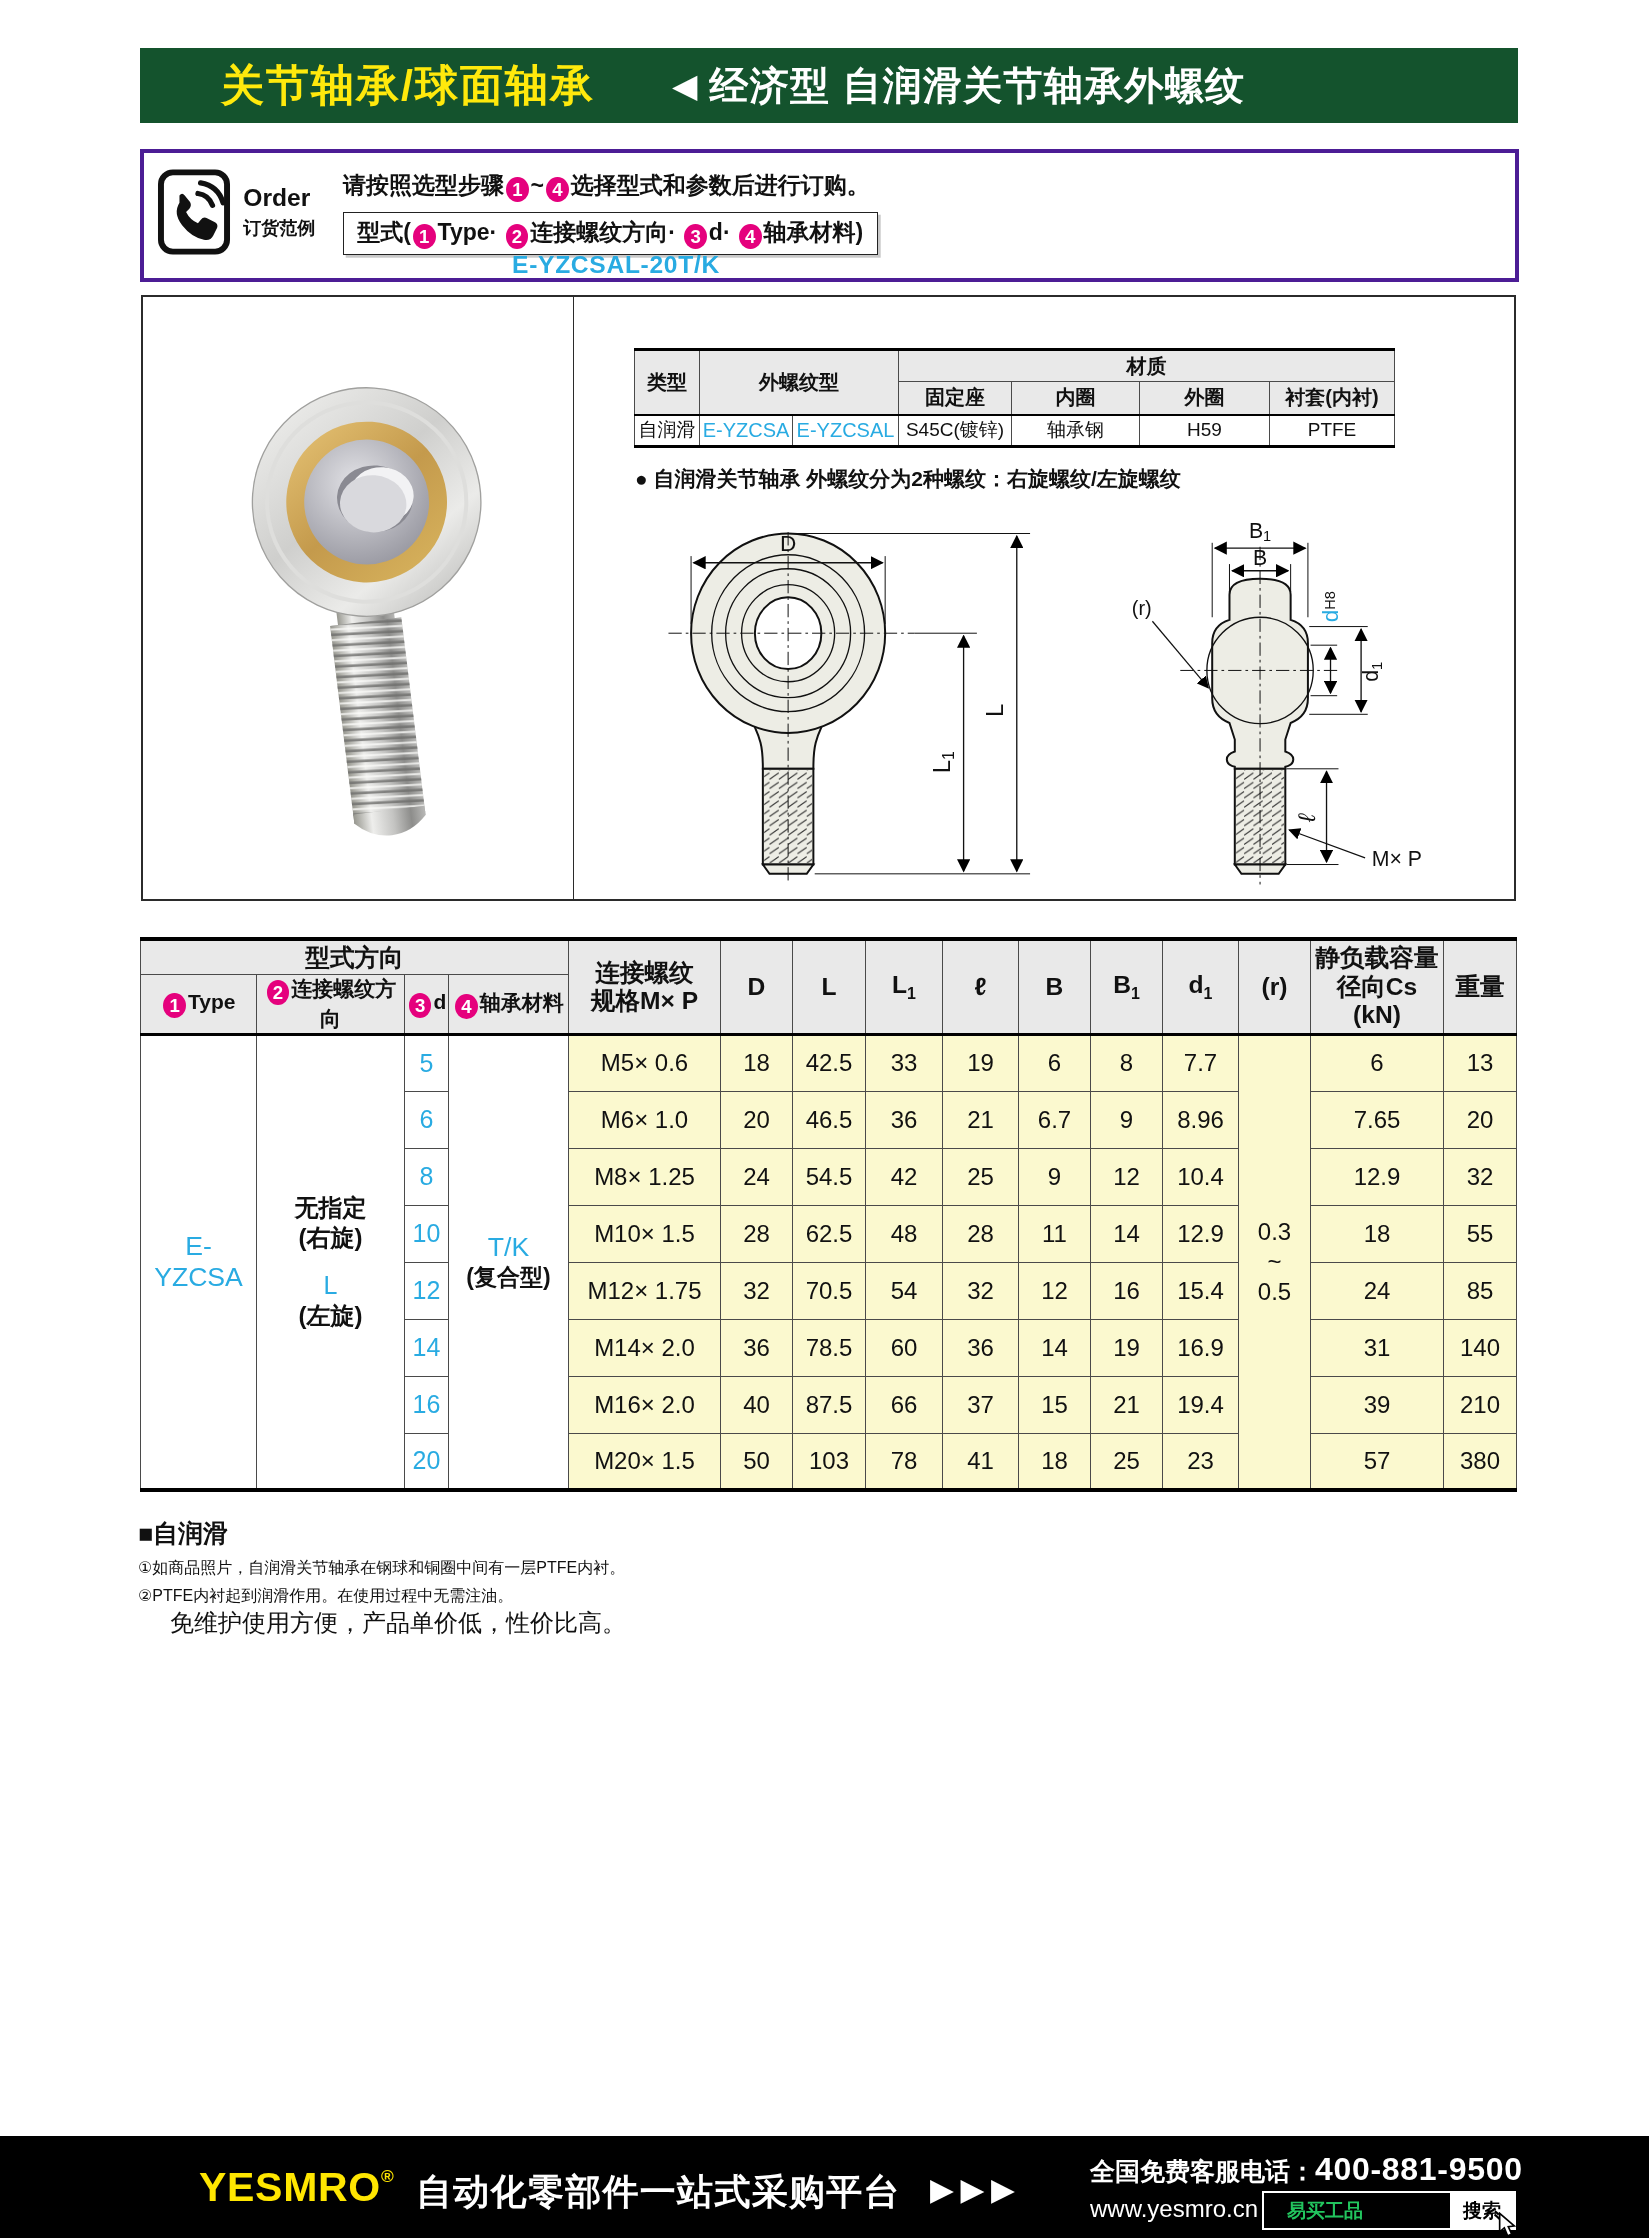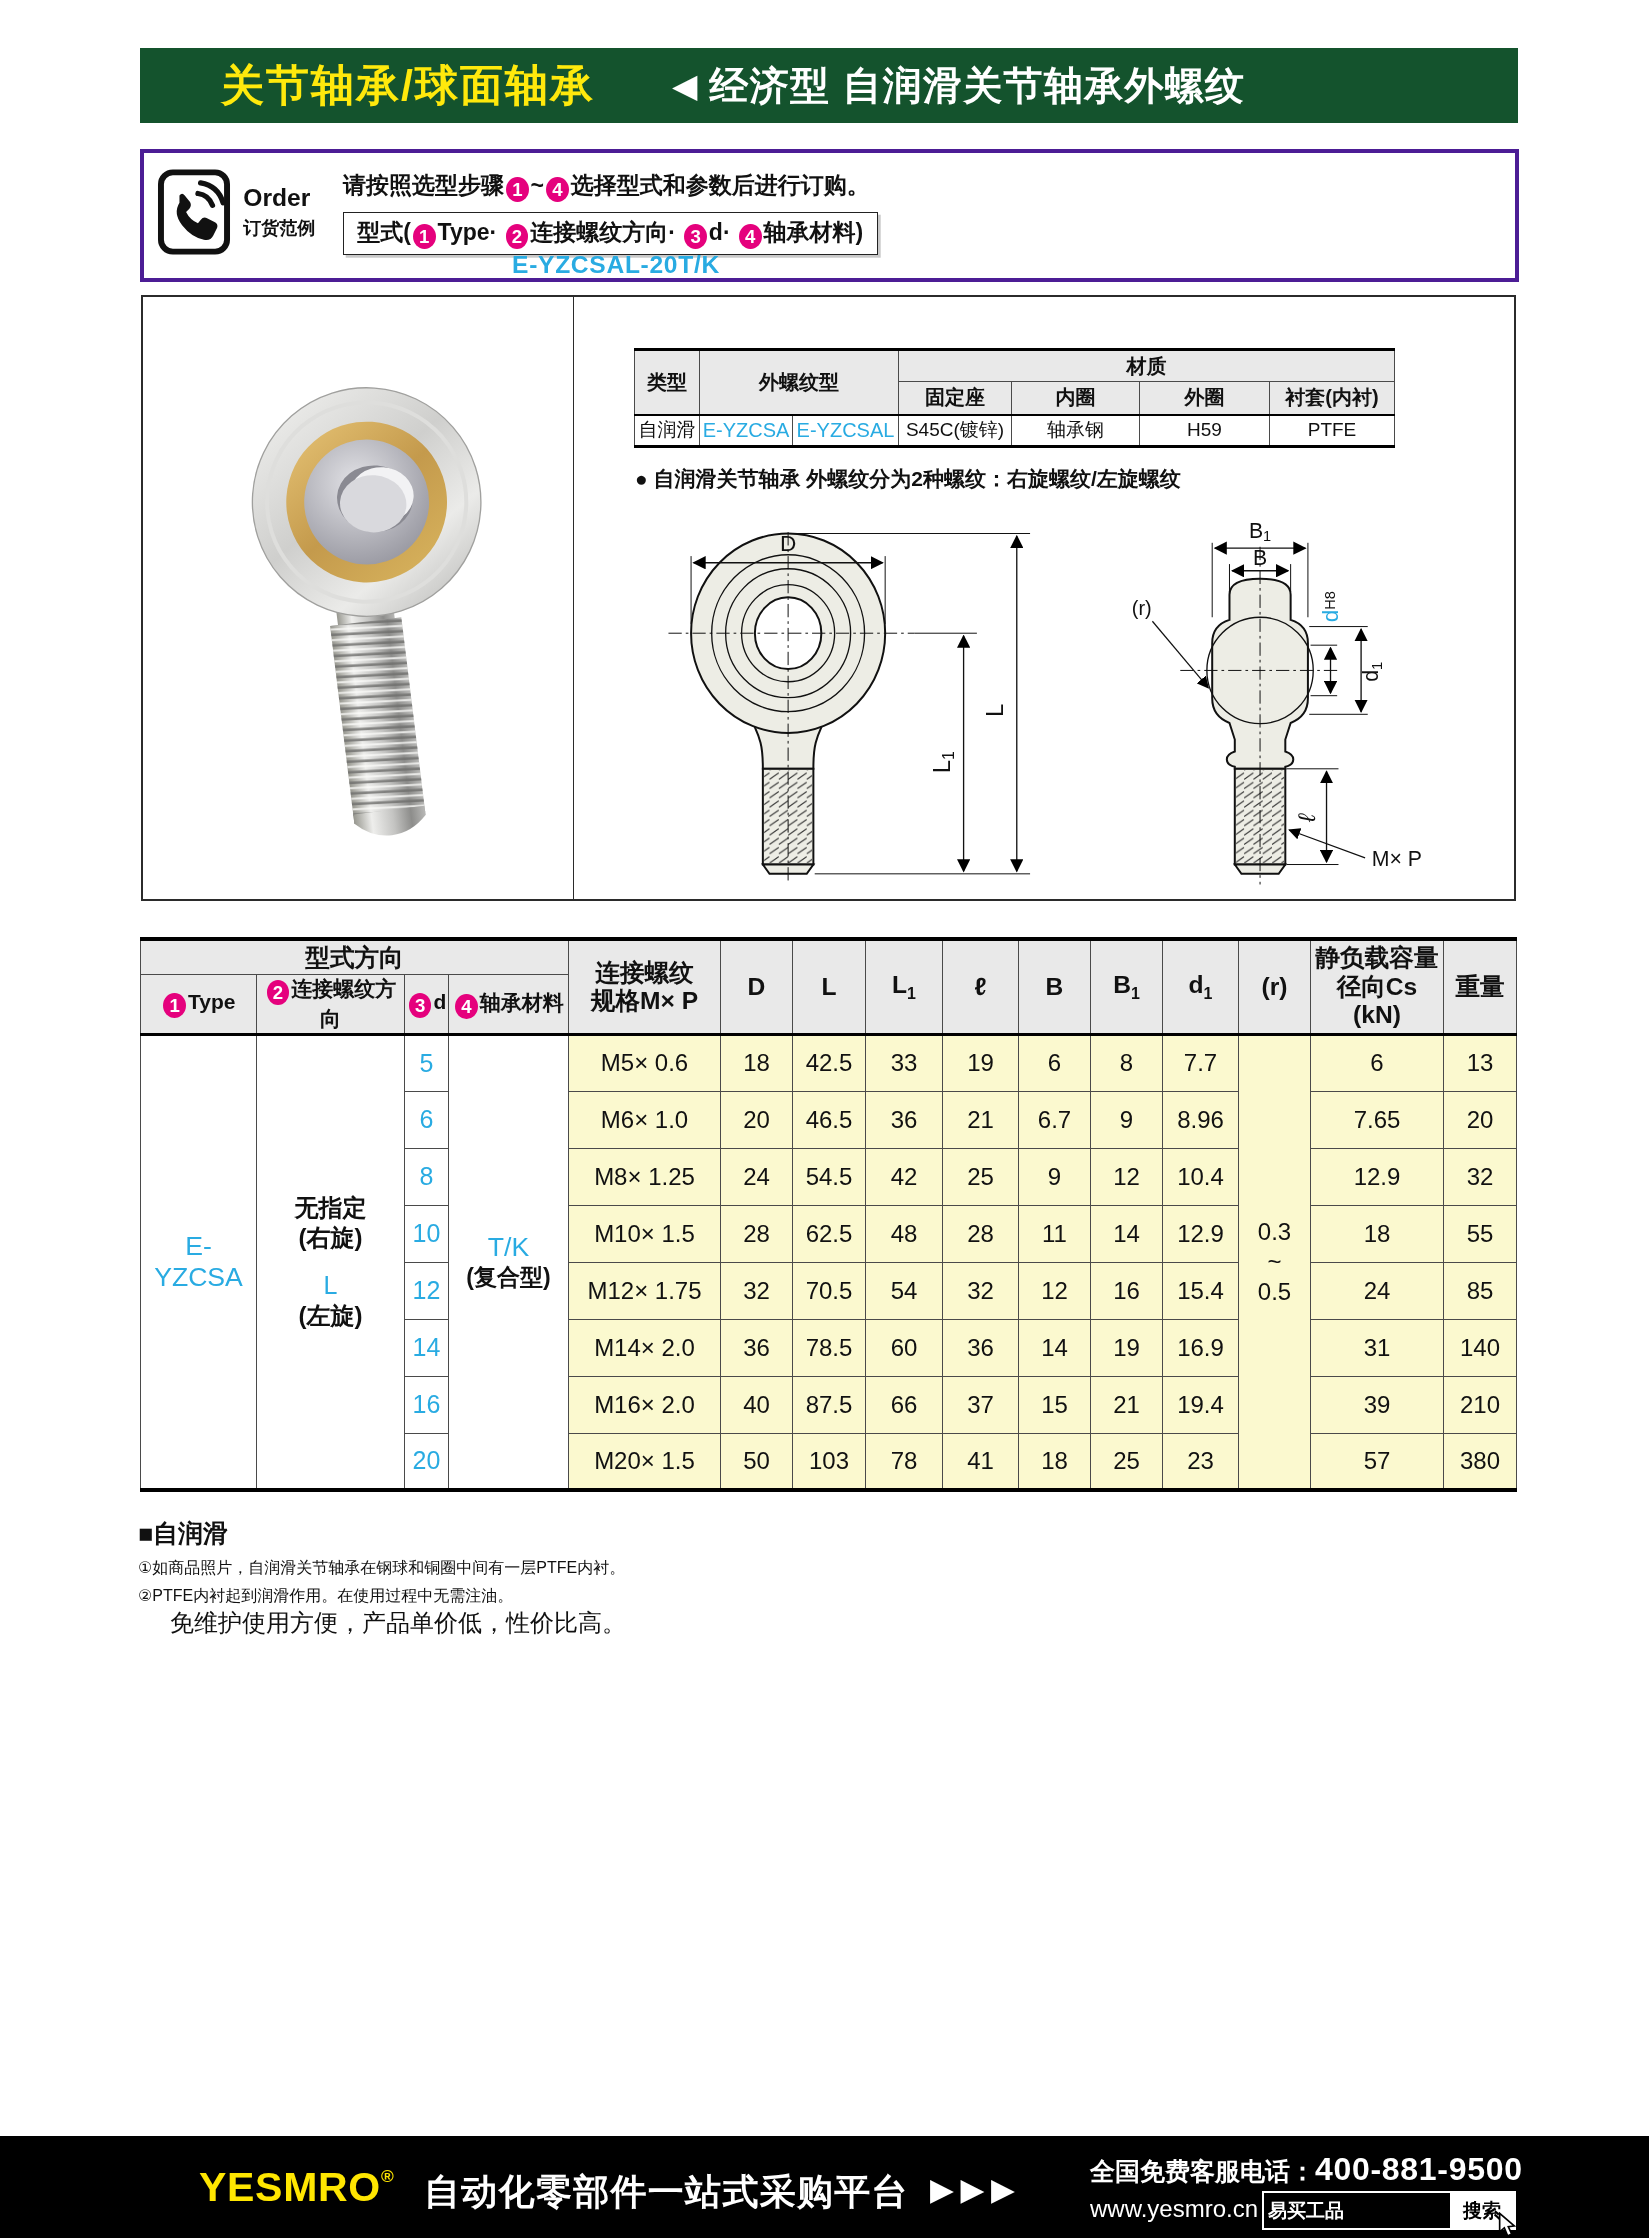--- a/index.html
+++ b/index.html
@@ -71,28 +71,28 @@
   
   .notes{position:absolute;left:138px;top:1517px;}
   .notes .nt{font-size:25px;font-weight:800;}
   .notes .nl{font-size:16px;margin-top:9.3px;line-height:1.18;}
   .notes .nl3{font-size:24px;padding-left:32px;line-height:1.18;margin-top:2.7px;}
 
   
   .footer{position:absolute;left:0;top:2136px;width:1650px;height:103px;background:#000;}
   .f-logo{position:absolute;left:199px;top:28px;color:#ffe600;font-size:41px;font-weight:800;letter-spacing:0.7px;}
   .f-reg{font-size:17.3px;vertical-align:18.6px;}
-  .f-tag{position:absolute;left:416px;top:32px;color:#fff;font-size:36px;font-weight:800;letter-spacing:1.3px;margin-left:8px;}
+  .f-tag{position:absolute;left:416px;top:32px;color:#fff;font-size:36px;font-weight:800;letter-spacing:1.3px;}
   .f-arrows{position:absolute;left:930px;top:35px;color:#fff;font-size:31px;letter-spacing:6.6px;}
   .f-phone{position:absolute;left:1090px;top:14.6px;color:#fff;white-space:nowrap;}
   .f-phone .lbl{font-size:25px;font-weight:700;}
   .f-phone .num{font-size:32px;font-weight:800;letter-spacing:0.7px;}
   .f-web{position:absolute;left:1090px;top:59px;color:#fff;font-size:24px;}
   .f-search{position:absolute;left:1262px;top:55px;width:250px;height:35px;border:2px solid #fff;display:flex;}
-  .f-input{flex:1;background:#000;color:#ffffff;font-size:19px;font-weight:700;display:flex;align-items:center;padding-left:4px;}
+  .f-input{flex:1;background:#000;color:#22c55e;font-size:19px;font-weight:700;display:flex;align-items:center;padding-left:23px;}
   .f-btn{width:64px;background:#fff;color:#000;font-size:19px;font-weight:800;display:flex;align-items:center;justify-content:center;position:relative;}
   .cursor{position:absolute;right:-5.3px;bottom:-10.6px;}
 </style>
 </head>
 <body>
 
 <div class="page">
 
   <div class="title-bar">
     <span class="t1">关节轴承/球面轴承</span>

